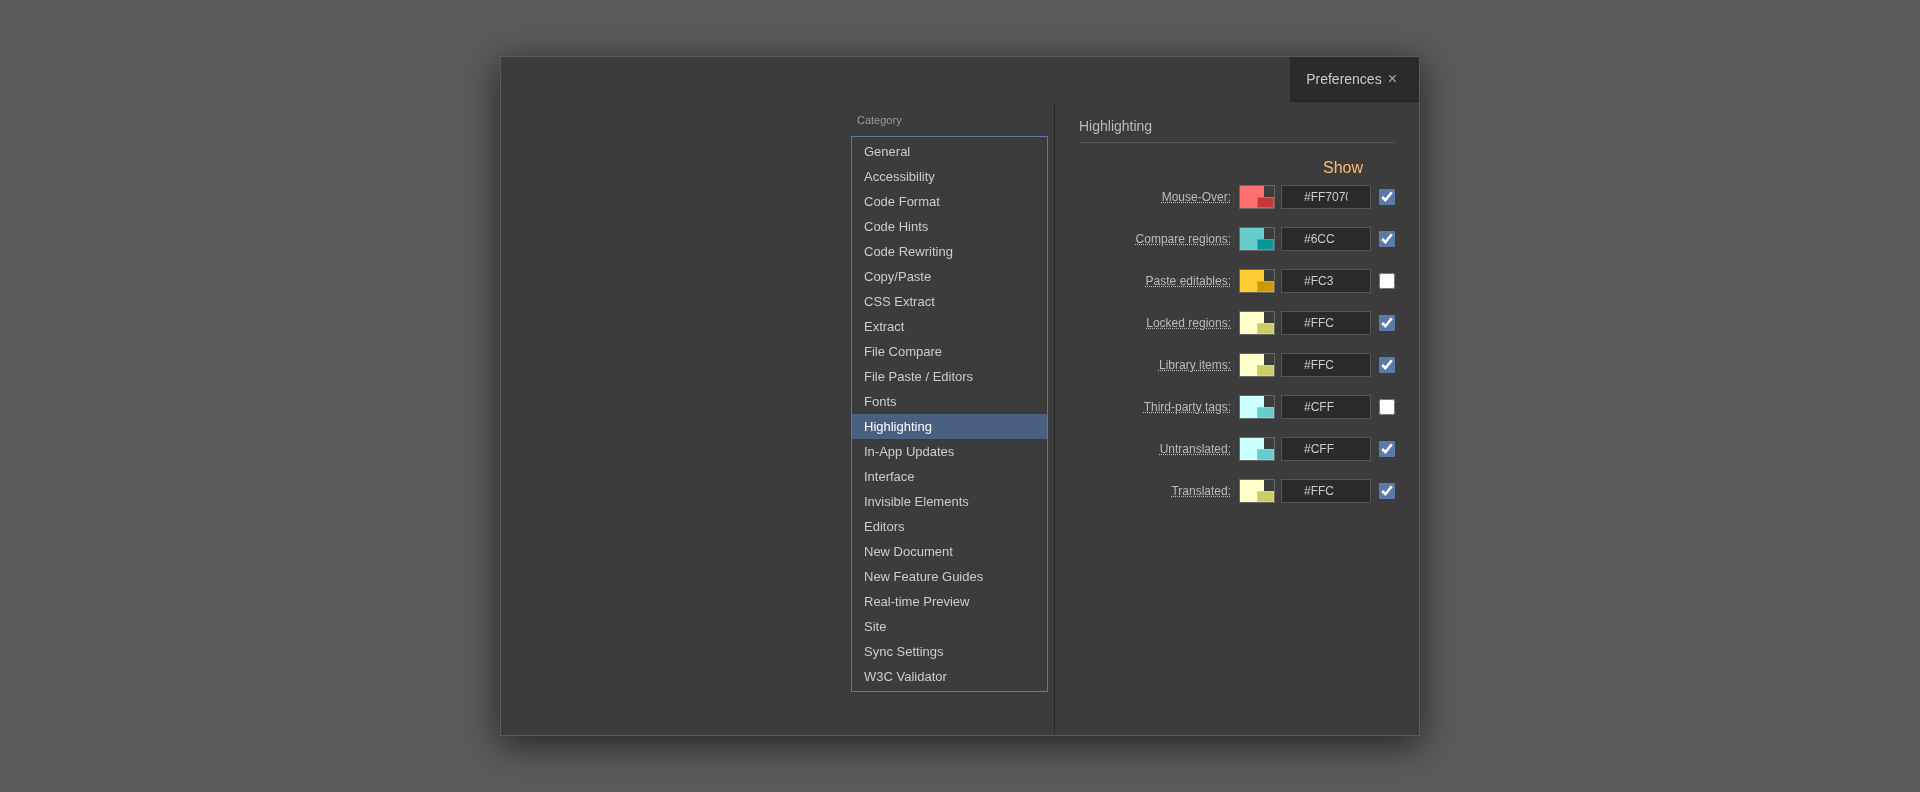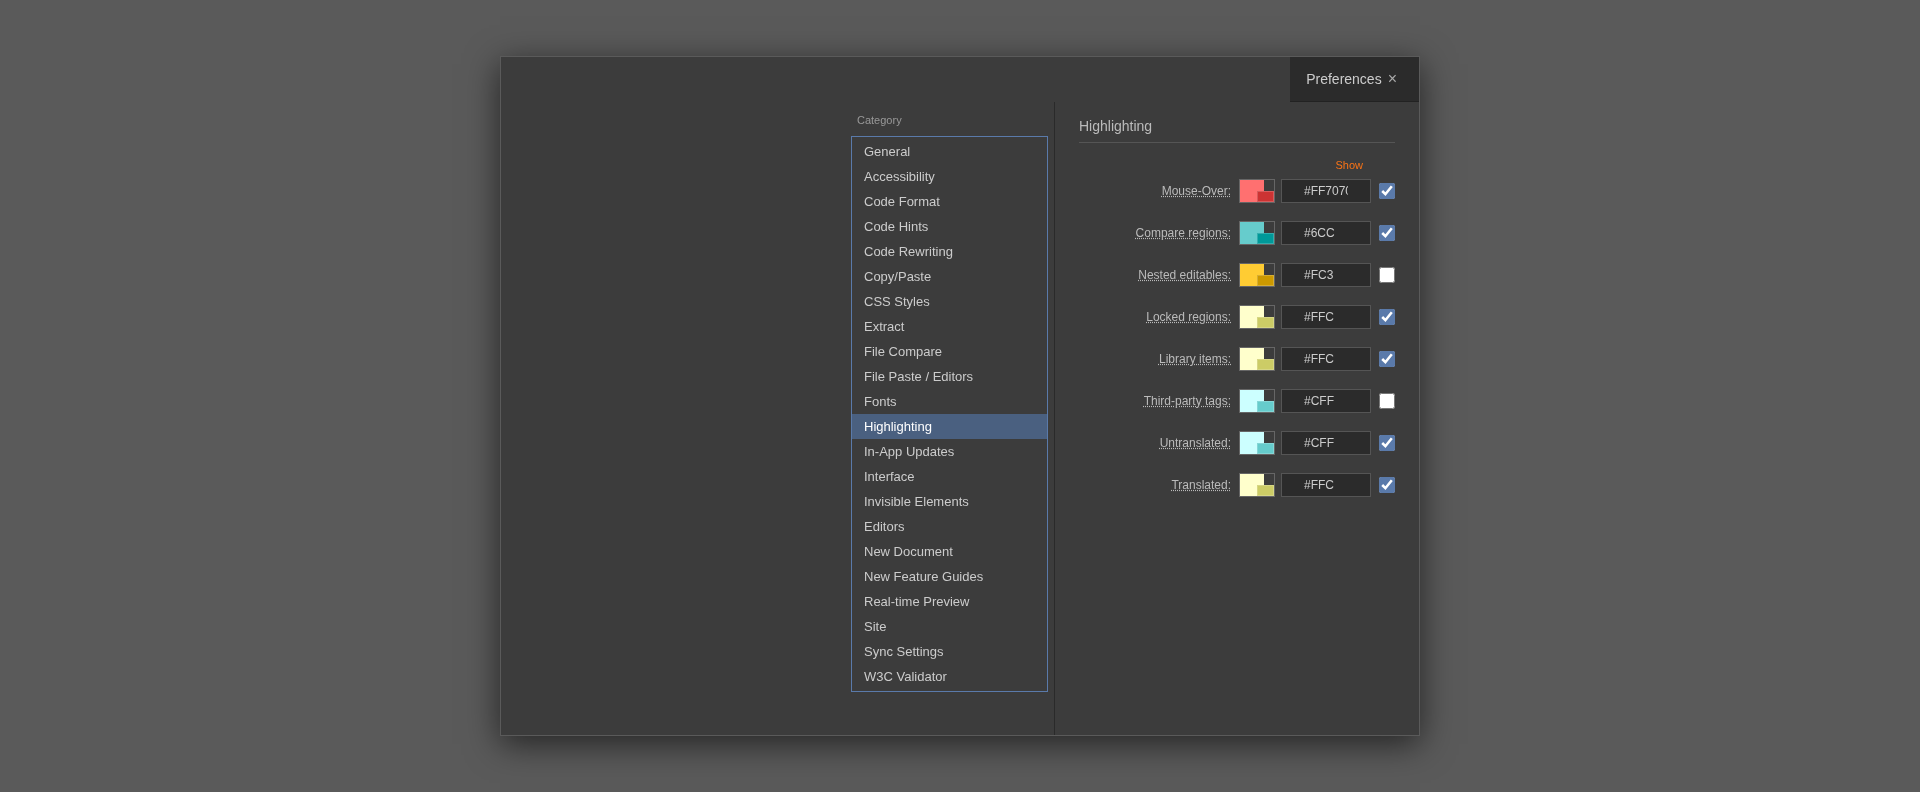--- a/index.html
+++ b/index.html
@@ -89,22 +89,22 @@
       padding-bottom: 8px;
       border-bottom: 1px solid #555;
     }
     .show-row {
       display: flex;
       justify-content: flex-end;
       margin-bottom: 4px;
       padding-right: 32px;
     }
     .show-label {
-      color: #f97316;
-      font-size: 11px;
+      color: #fdba74;
+      font-size: 16px;
     }
     .highlight-row {
       display: flex;
       align-items: center;
       margin-bottom: 10px;
       min-height: 32px;
     }
     .highlight-label {
       color: #bbb;
       font-size: 12px;
@@ -210,21 +210,21 @@
     <div class="sidebar">
       <div class="sidebar-header">Category</div>
       <div class="sidebar-list">
 
       <div class="sidebar-item">General</div>
           <div class="sidebar-item">Accessibility</div>
           <div class="sidebar-item">Code Format</div>
           <div class="sidebar-item">Code Hints</div>
           <div class="sidebar-item">Code Rewriting</div>
           <div class="sidebar-item">Copy/Paste</div>
-          <div class="sidebar-item">CSS Styles</div>
+          <div class="sidebar-item">CSS Extract</div>
           <div class="sidebar-item">Extract</div>
           <div class="sidebar-item">File Compare</div>
           <div class="sidebar-item">File Paste / Editors</div>
           <div class="sidebar-item">Fonts</div>
           <div class="sidebar-item active">Highlighting</div>
           <div class="sidebar-item">In-App Updates</div>
           <div class="sidebar-item">Interface</div>
           <div class="sidebar-item">Invisible Elements</div>
           <div class="sidebar-item">Editors</div>
           <div class="sidebar-item">New Document</div>
@@ -256,21 +256,21 @@
           <div class="highlight-row">
             <span class="highlight-label">Compare regions:</span>
             <div class="color-swatch" title="#66cccc">
               <div class="swatch-main" style="background: rgb(102, 204, 204);"></div>
               <div class="swatch-overlay" style="background: rgb(0, 153, 153);"></div>
             </div>
             <input type="text" class="color-input" value="#6CC" style="">
             <input type="checkbox" class="checkbox-input" checked="" style="">
           </div>
           <div class="highlight-row">
-            <span class="highlight-label">Nested editables:</span>
+            <span class="highlight-label">Paste editables:</span>
             <div class="color-swatch" title="#ffcc33">
               <div class="swatch-main" style="background: rgb(255, 204, 51);"></div>
               <div class="swatch-overlay" style="background: rgb(204, 153, 0);"></div>
             </div>
             <input type="text" class="color-input" value="#FC3" style="">
             <input type="checkbox" class="checkbox-input" style="">
           </div>
           <div class="highlight-row">
             <span class="highlight-label">Locked regions:</span>
             <div class="color-swatch" title="#ffffcc">

